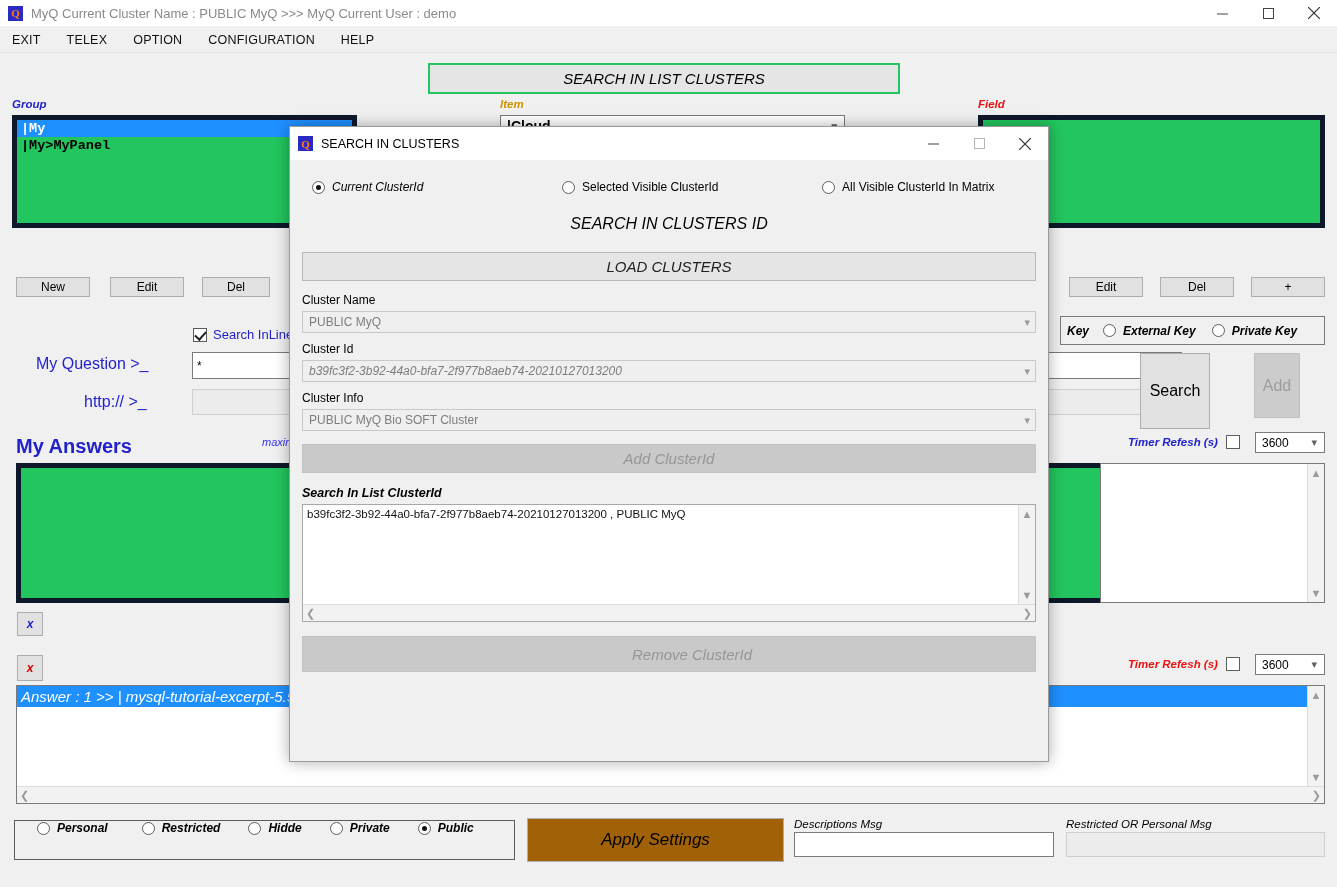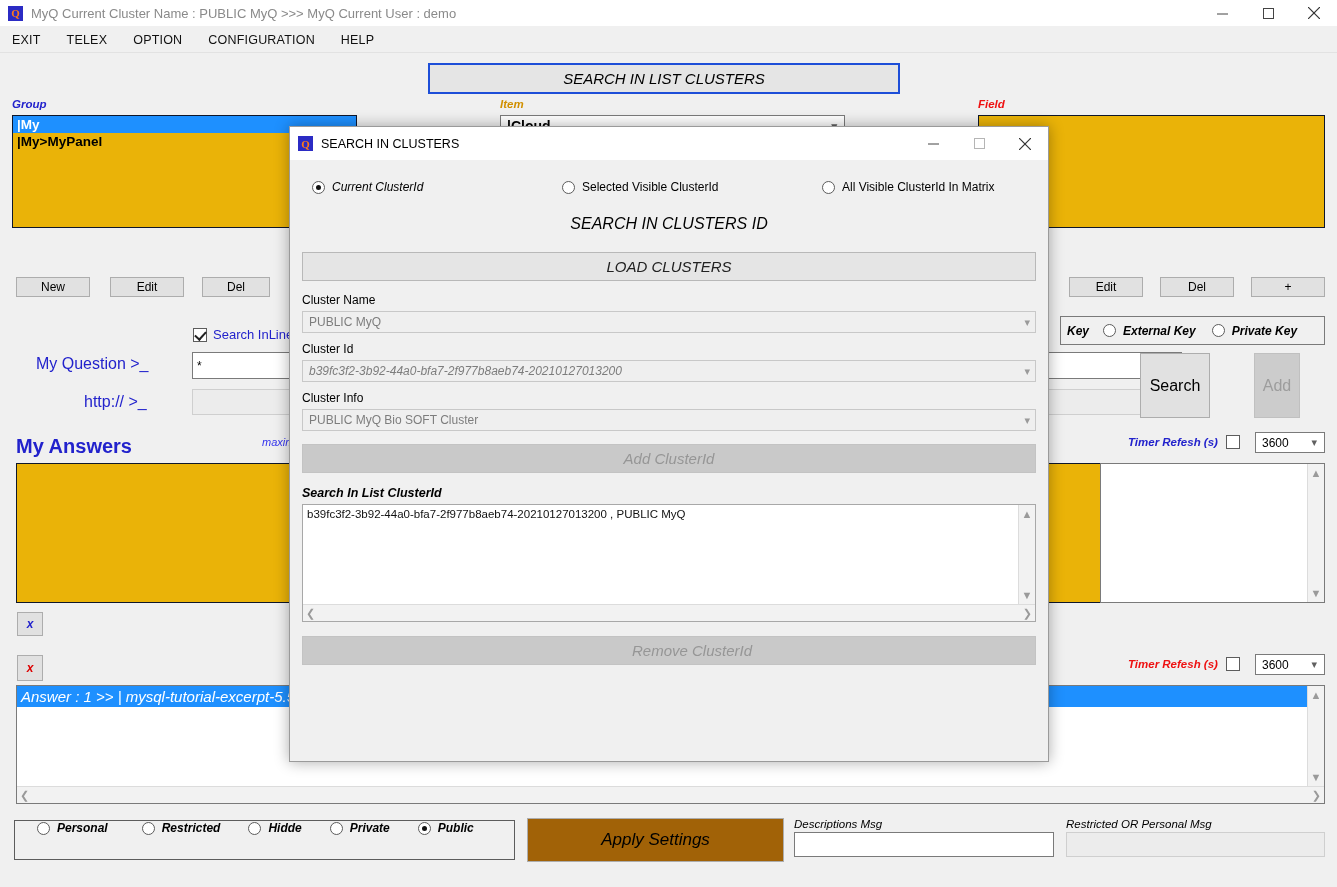--- a/index.html
+++ b/index.html
@@ -59,21 +59,21 @@
   }
   .field.ro { background:#ececec; border:1px solid #cfcfcf; color:#8b8b8b; }
 
   .combo {
     background:#ffffff; border:1px solid #7a7a7a; font-size:12px;
     display:flex; align-items:center; padding:0 2px 0 6px; color:#000;
     justify-content:space-between;
   }
   .combo .arrow { color:#606060; font-size:11px; padding-right:5px; }
 
-  .listbox { background:#eab308; border:1px solid #0f172a; overflow:hidden; }
+  .listbox { background:#22c55e; border:5px solid #0f172a; overflow:hidden;font-family:Liberation Mono, monospace; }
 
   .radio { display:flex; align-items:center; }
   .radio .dot {
     width:13px; height:13px; border:1px solid #5c5c5c; border-radius:50%;
     background:#fff; margin-right:7px; position:relative; flex:none;
   }
   .radio.checked .dot::after {
     content:""; position:absolute; left:3px; top:3px; width:5px; height:5px;
     border-radius:50%; background:#111;
   }
@@ -150,21 +150,21 @@
   </div>
 
   <div class="menubar">
     <div class="menu-item">EXIT</div>
     <div class="menu-item">TELEX</div>
     <div class="menu-item">OPTION</div>
     <div class="menu-item">CONFIGURATION</div>
     <div class="menu-item">HELP</div>
   </div>
 
-  <div style="position:absolute;left:428px;top:63px;width:472px;height:31px;background:#e5e5e5;border:2px solid #1d4ed8;display:flex;align-items:center;justify-content:center;font-style:italic;font-size:15px;">SEARCH IN LIST CLUSTERS</div>
+  <div style="position:absolute;left:428px;top:63px;width:472px;height:31px;background:#e5e5e5;border:2px solid #22c55e;display:flex;align-items:center;justify-content:center;font-style:italic;font-size:15px;">SEARCH IN LIST CLUSTERS</div>
 
   <div class="lbl blue" style="position:absolute;left:12px;top:98px;">Group</div>
   <div class="listbox" style="position:absolute;left:12px;top:115px;width:345px;height:113px;">
     <div style="background:#1e90ff;color:#fff;font-weight:bold;font-size:13.5px;padding:1px 4px;">|My</div>
     <div style="color:#000;font-weight:bold;font-size:13.5px;padding:1px 4px;">|My&gt;MyPanel</div>
   </div>
 
   <div class="lbl orange" style="position:absolute;left:500px;top:98px;">Item</div>
   <div class="combo" style="position:absolute;left:500px;top:115px;width:345px;height:22px;font-weight:bold;font-size:14px;">
     <span>|Cloud</span>
@@ -198,21 +198,21 @@
       <span class="txt" style="font-style:italic;font-weight:bold;">Private Key</span>
     </div>
   </div>
 
   <div style="position:absolute;left:36px;top:355px;color:#2222cc;font-size:16px;">My Question &gt;_</div>
   <div class="field" style="position:absolute;left:192px;top:352px;width:990px;height:27px;">*</div>
 
   <div style="position:absolute;left:84px;top:393px;color:#2222cc;font-size:16px;">http:// &gt;_</div>
   <div class="field ro" style="position:absolute;left:192px;top:389px;width:990px;height:26px;"></div>
 
-  <div class="btn" style="position:absolute;left:1140px;top:353px;width:70px;height:65px;font-size:16px;">Search</div>
+  <div class="btn" style="position:absolute;left:1140px;top:353px;width:70px;height:76px;font-size:16px;">Search</div>
   <div class="btn disabled" style="position:absolute;left:1254px;top:353px;width:46px;height:65px;font-size:16px;">Add</div>
 
   <div style="position:absolute;left:16px;top:435px;color:#2222cc;font-size:20px;font-weight:bold;">My Answers</div>
   <div style="position:absolute;left:262px;top:436px;color:#3333ee;font-size:11px;font-style:italic;">maxim</div>
 
   <div class="listbox" style="position:absolute;left:16px;top:463px;width:1094px;height:140px;"></div>
 
   <div style="position:absolute;left:1100px;top:463px;width:225px;height:140px;border:1px solid #7a7a7a;background:#fff;display:flex;">
     <div style="flex:1;"></div>
     <div class="scroll-v">
@@ -369,16 +369,16 @@
           <div style="padding-top:3px;">▲</div>
           <div style="padding-bottom:3px;">▼</div>
         </div>
       </div>
       <div class="scroll-h">
         <span>❮</span>
         <span>❯</span>
       </div>
     </div>
 
-    <div class="banner disabled" style="height:29px;margin-top:14px;padding-left:46px;">Remove ClusterId</div>
+    <div class="banner disabled" style="height:36px;margin-top:14px;padding-left:46px;">Remove ClusterId</div>
 
   </div>
 </div>
 
 </body></html>

